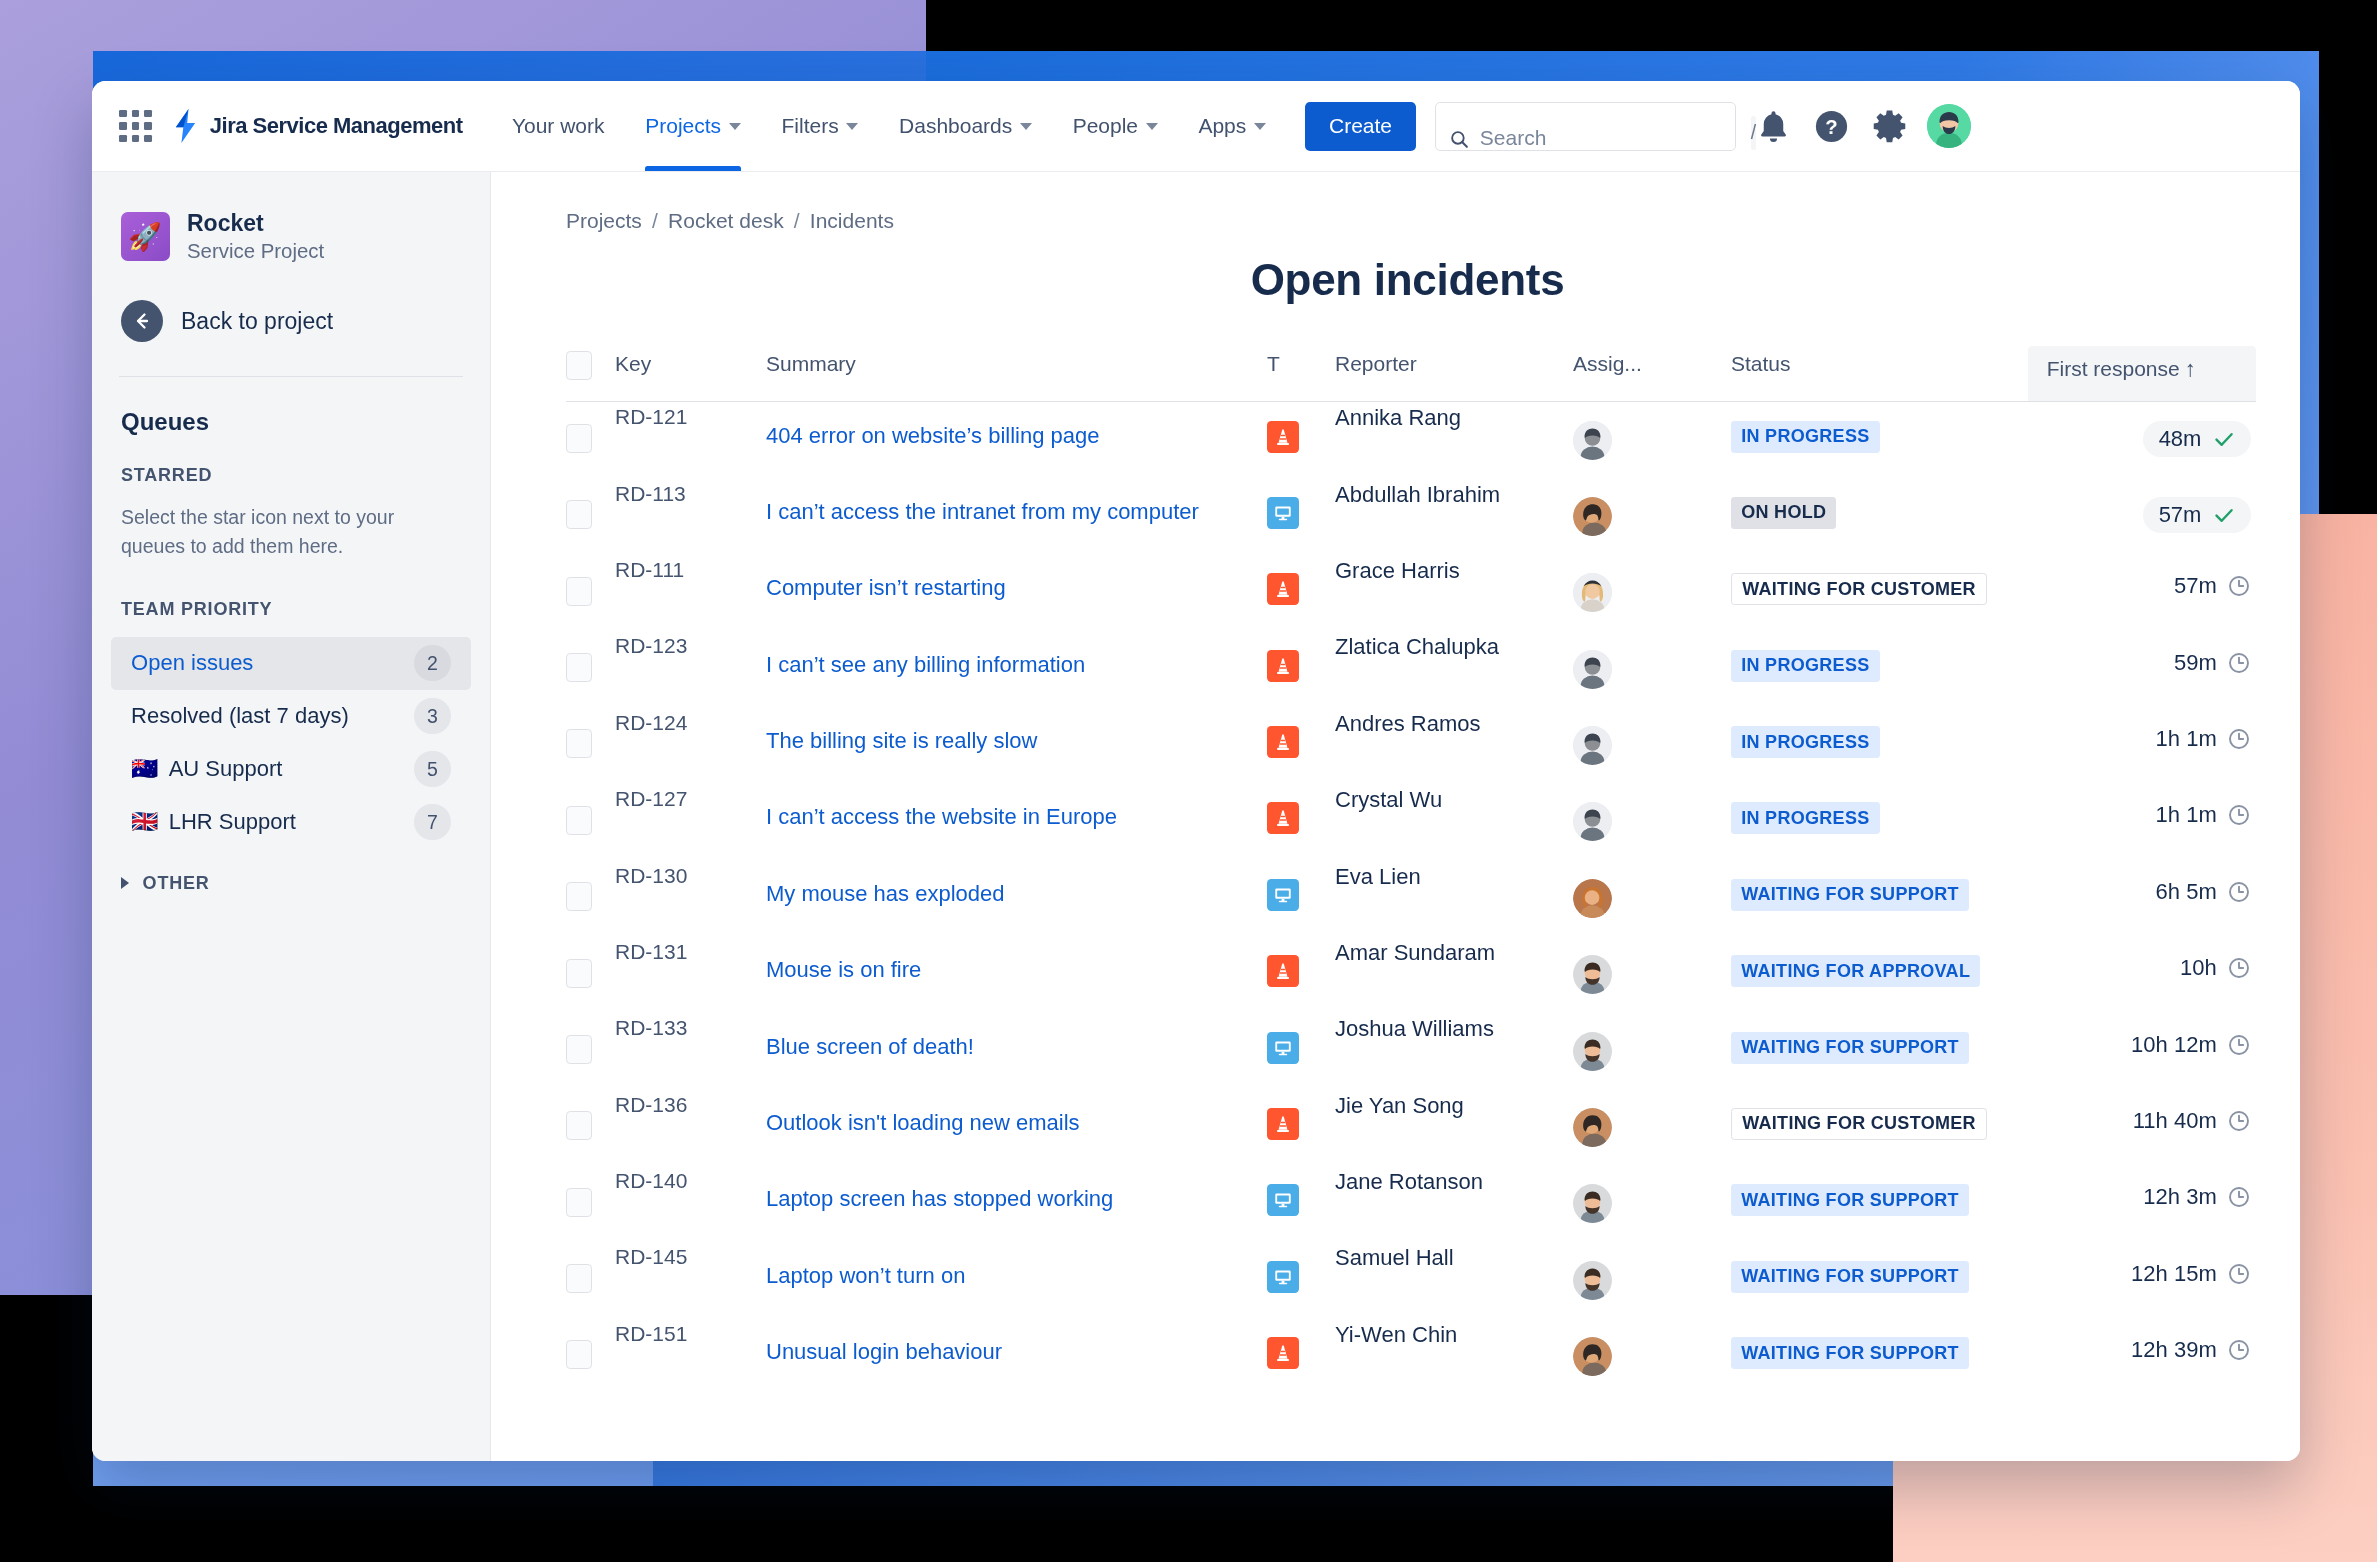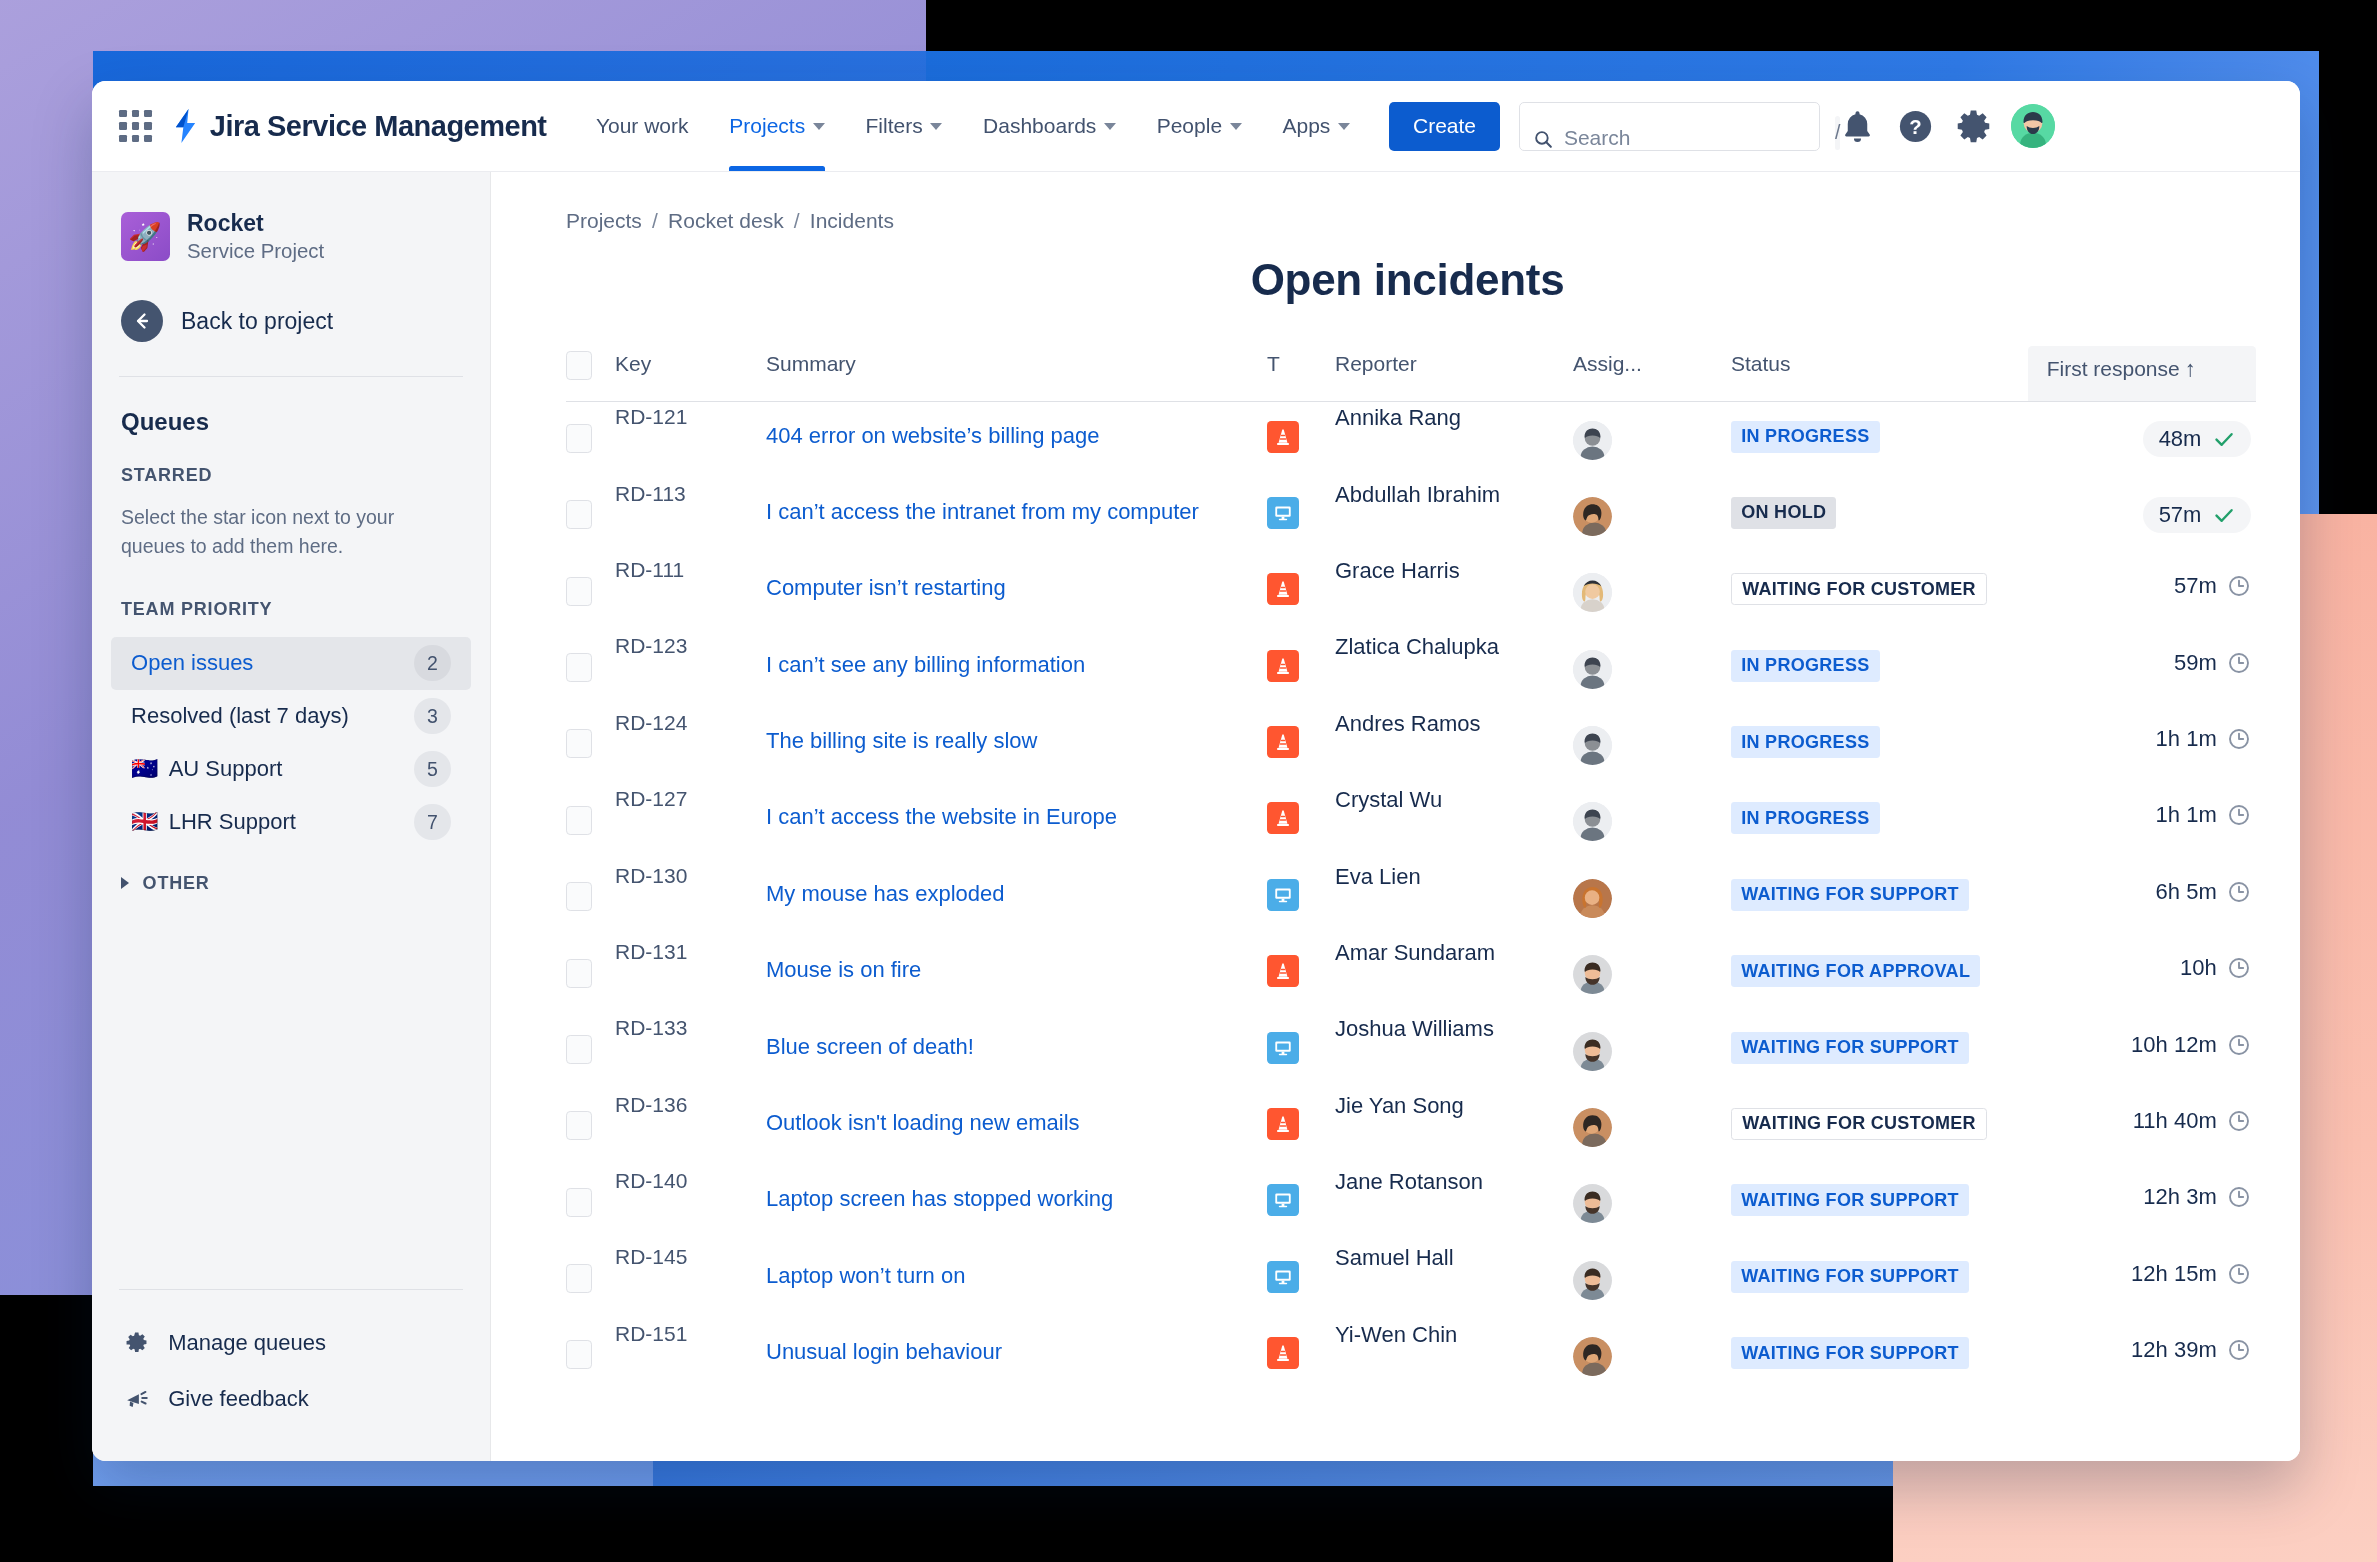--- a/index.html
+++ b/index.html
@@ -57,21 +57,21 @@
     display: flex; align-items: center;
     padding: 0 31px 0 27px;
     border-bottom: 0.8px solid #ebecf0;
     background: #fff;
     position: relative;
   }
   .apps-grid { display: grid; grid-template-columns: repeat(3, 7.6px); gap: 5.1px; margin-right: 18.7px; cursor: pointer; }
   .apps-grid i { width: 7.6px; height: 7.6px; background: #5e6c84; border-radius: 1.3px; display:block; }
   .brand { display: flex; align-items: center; gap: 10.2px; margin-right: 29px; }
   .brand-bolt { width: 29px; height: 34px; flex: 0 0 29px; }
-  .brand-text { font-size: 29px; font-weight: 600; color: #172b4d; letter-spacing: -0.5px; white-space: nowrap; }
+  .brand-text { font-size: 22px; font-weight: 600; color: #172b4d; letter-spacing: -0.5px; white-space: nowrap; }
   .navitems { display: flex; align-items: center; gap: 0; height: 100%; }
   .navitem {
     position: relative; height: 100%;
     display: flex; align-items: center; gap: 7.6px;
     padding: 0 20.4px;
     font-size: 21px; color: #42526e; cursor: pointer; white-space: nowrap;
   }
   .navitem.active { color: #0c66e4; font-weight: 500; }
   .navitem.active::after {
     content: ''; position: absolute; left: 20.4px; right: 20.4px; bottom: 0;
@@ -360,40 +360,20 @@
         <span class="queue-flag">🇬🇧</span>
         <span class="queue-label">LHR Support</span>
         <span class="queue-count">7</span>
       </div>
 
       <div class="other-row">
         <span class="chev-right"></span>
         <span class="other-label">OTHER</span>
       </div>
 
-      <div class="sb-bottom">
-        <div class="sb-divider2"></div>
-        <div class="sb-action">
-          <svg viewBox="0 0 24 24" width="25.5" height="25.5">
-            <path d="M12 8.6a3.4 3.4 0 100 6.8 3.4 3.4 0 000-6.8zm0 2.1a1.3 1.3 0 110 2.6 1.3 1.3 0 010-2.6z" fill="#44546f"></path>
-            <path d="M10.4 2.4h3.2l.42 2.45 1.27.53 2.03-1.42 2.26 2.26-1.42 2.03.53 1.27 2.45.42v3.2l-2.45.42-.53 1.27 1.42 2.03-2.26 2.26-2.03-1.42-1.27.53-.42 2.45h-3.2l-.42-2.45-1.27-.53-2.03 1.42-2.26-2.26 1.42-2.03-.53-1.27L2.4 13.6v-3.2l2.45-.42.53-1.27L3.96 6.68l2.26-2.26 2.03 1.42 1.27-.53z" fill="#44546f"></path>
-          </svg>
-          <span>Manage queues</span>
-        </div>
-        <div class="sb-action">
-          <svg viewBox="0 0 24 24" width="25.5" height="25.5">
-            <path d="M3 13.4l11-5.6v9.1L3 13.4z" fill="#44546f"></path>
-            <path d="M5.7 14.6l3.2 1.4-.7 3.8-2.9-1.3z" fill="#44546f"></path>
-            <line x1="16.4" y1="7.6" x2="20.2" y2="5.6" stroke="#44546f" stroke-width="1.9" stroke-linecap="round"></line>
-            <line x1="17.2" y1="11.3" x2="21.4" y2="11.3" stroke="#44546f" stroke-width="1.9" stroke-linecap="round"></line>
-            <line x1="16.6" y1="14.7" x2="20.3" y2="16.5" stroke="#44546f" stroke-width="1.9" stroke-linecap="round"></line>
-          </svg>
-          <span>Give feedback</span>
-        </div>
-      </div>
     </div>
 
     <div class="main">
 
       <div class="breadcrumb">
         <a>Projects</a>
         <span class="bc-sep">/</span>
         <a>Rocket desk</a>
         <span class="bc-sep">/</span>
         <a>Incidents</a>

